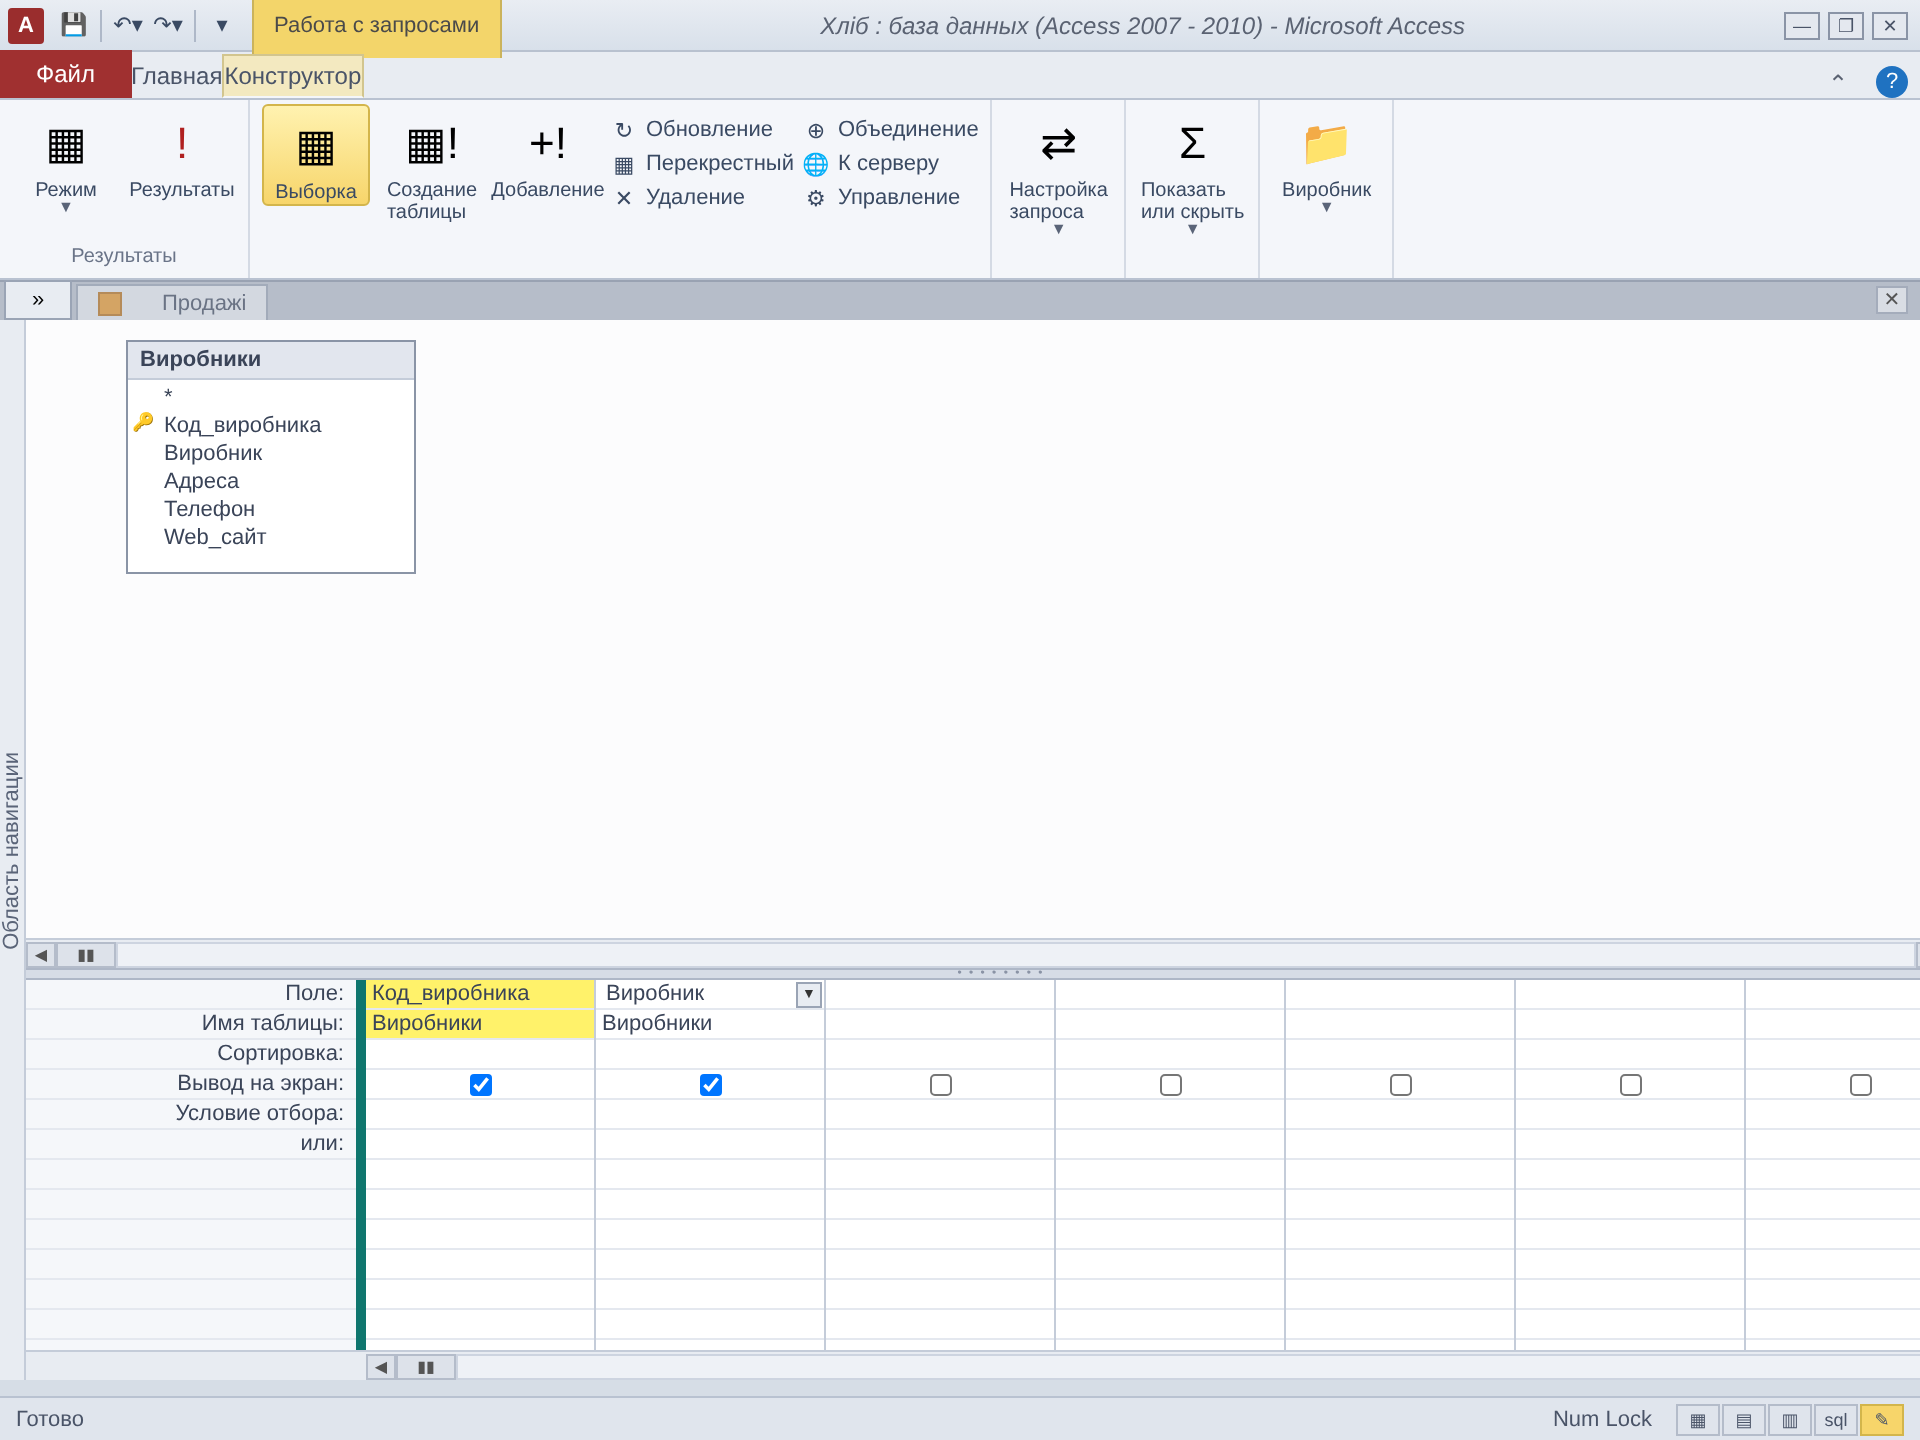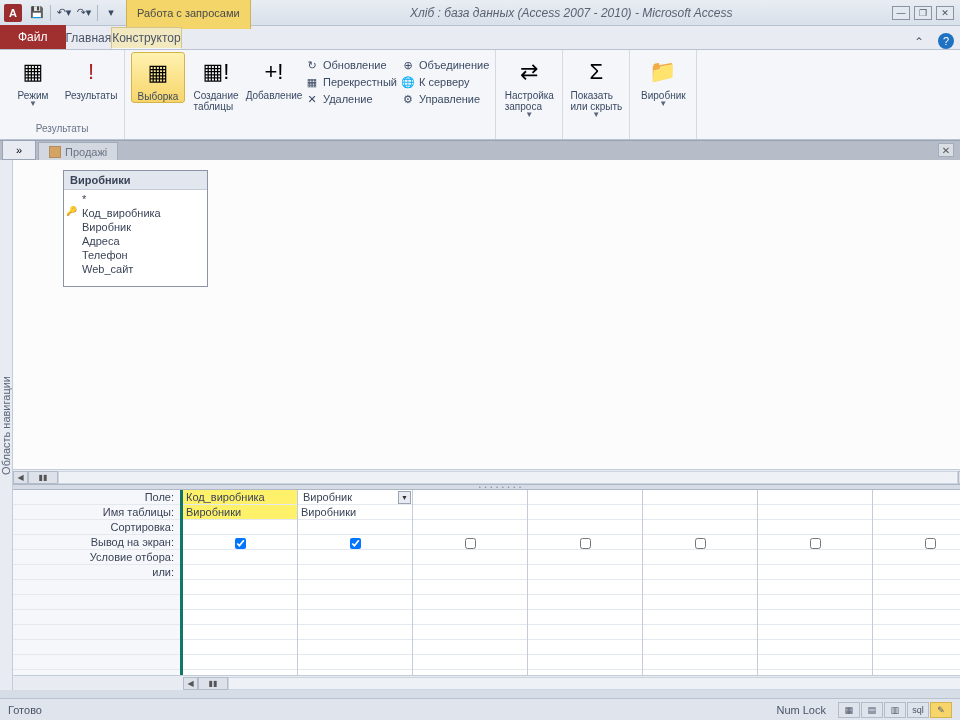--- a/index.html
+++ b/index.html
@@ -35,21 +35,21 @@
 .big-btn .lbl { font-size: 10px; color: #3a4a63; line-height: 1.1; margin-top: 2px; }
 .big-btn.sel { background: linear-gradient(#fff2b0,#f7d56a); border: 1px solid #d3b54b; border-radius: 3px; }
 .small-list { display: flex; flex-direction: column; gap: 3px; padding-top: 6px; }
 .small-btn { display: flex; align-items: center; gap: 4px; color: #3a4a63; font-size: 11px; white-space: nowrap; }
 .small-btn .sico { width: 14px; height: 14px; display: inline-flex; align-items: center; justify-content: center; font-size: 11px; }
 .drop { font-size: 8px; color: #5a6478; margin-top: -2px; }
 
 
 .doc-tabs { height: 20px; background: #b6bdc9; display: flex; align-items: flex-end; position: relative; border-top: 1px solid #99a2b2; }
 .nav-btn { width: 34px; height: 20px; background: #e8ecf2; border: 1px solid #9aa4b5; margin-left: 2px; display: flex; align-items: center; justify-content: center; }
-.doc-tab { height: 18px; padding: 0 10px; background: #e0e4ea; border: 1px solid #9aa4b5; border-bottom: none; display: flex; align-items: center; gap: 4px; font-size: 11px; color: #4a5468; margin-left: 2px; }
+.doc-tab { height: 18px; padding: 0 10px; background: #e0e4ea; border: 1px solid #9aa4b5; border-bottom: none; display: flex; align-items: center; gap: 20px; font-size: 11px; color: #4a5468; margin-left: 2px; }
 .doc-tab.active { background: #f7f0d4; }
 .doc-tab .tico { width: 12px; height: 12px; background: #e29a3a; border: 1px solid #b5772a; }
 .doc-close { position: absolute; right: 6px; top: 2px; width: 16px; height: 14px; background: #d9dde4; border: 1px solid #a4acbb; display: flex; align-items: center; justify-content: center; font-size: 10px; color: #555; }
 
 
 .main { position: relative; height: 530px; background: #fff; display: flex; }
 .nav-pane { width: 25px; background: #e8ecf2; border-right: 1px solid #c4ccd9; display: flex; align-items: center; justify-content: center; }
 .nav-pane span { writing-mode: vertical-rl; transform: rotate(180deg); color: #5a6478; font-size: 11px; }
 .design-area { flex: 1; display: flex; flex-direction: column; }
 
@@ -62,21 +62,21 @@
 .table-box li { padding: 1px 6px 1px 18px; font-size: 11px; color: #3a4458; position: relative; }
 .table-box li.key::before { content: "🔑"; position: absolute; left: 2px; top: 0; font-size: 9px; }
 .hscroll { height: 15px; background: #e8ecf2; border-top: 1px solid #c4ccd9; display: flex; align-items: center; }
 .hscroll .arr { width: 15px; height: 13px; background: #dde2ea; border: 1px solid #b4bcca; display: flex; align-items: center; justify-content: center; font-size: 8px; color: #555; }
 .hscroll .track { flex: 1; background: #eef1f6; height: 13px; border: 1px solid #cdd4e0; }
 .splitter { height: 6px; background: #d6dce6; border-top: 1px solid #aeb7c7; border-bottom: 1px solid #aeb7c7; display: flex; align-items: center; justify-content: center; font-size: 6px; color: #8a93a5; letter-spacing: 1px; }
 
 
 .grid-wrap { height: 200px; display: flex; flex-direction: column; }
 .grid-body { flex: 1; display: flex; overflow: hidden; }
-.row-labels { width: 170px; background: #f5f7fa; border-right: 3px solid #0f766e; }
+.row-labels { width: 170px; background: #f5f7fa; border-right: 5px solid #0f766e; }
 .row-labels div { height: 15px; padding: 0 6px; text-align: right; font-size: 11px; color: #3a4458; border-bottom: 1px solid #e4e8ef; line-height: 15px; white-space: nowrap; }
 .grid-cols { flex: 1; display: flex; overflow: hidden; }
 .col { width: 115px; border-right: 1px solid #c4ccd9; flex-shrink: 0; }
 .cell { height: 15px; border-bottom: 1px solid #e4e8ef; font-size: 11px; color: #3a4458; padding: 0 3px; line-height: 15px; position: relative; white-space: nowrap; overflow: hidden; }
 .cell.hl { background: #fff26a; }
 .cell.show { text-align: center; }
 .cell input[type=checkbox] { width: 11px; height: 11px; vertical-align: middle; }
 .cell .dd { position: absolute; right: 1px; top: 1px; width: 13px; height: 13px; background: #e8ecf2; border: 1px solid #9aa4b5; display: flex; align-items: center; justify-content: center; font-size: 7px; color: #333; }
 
 

